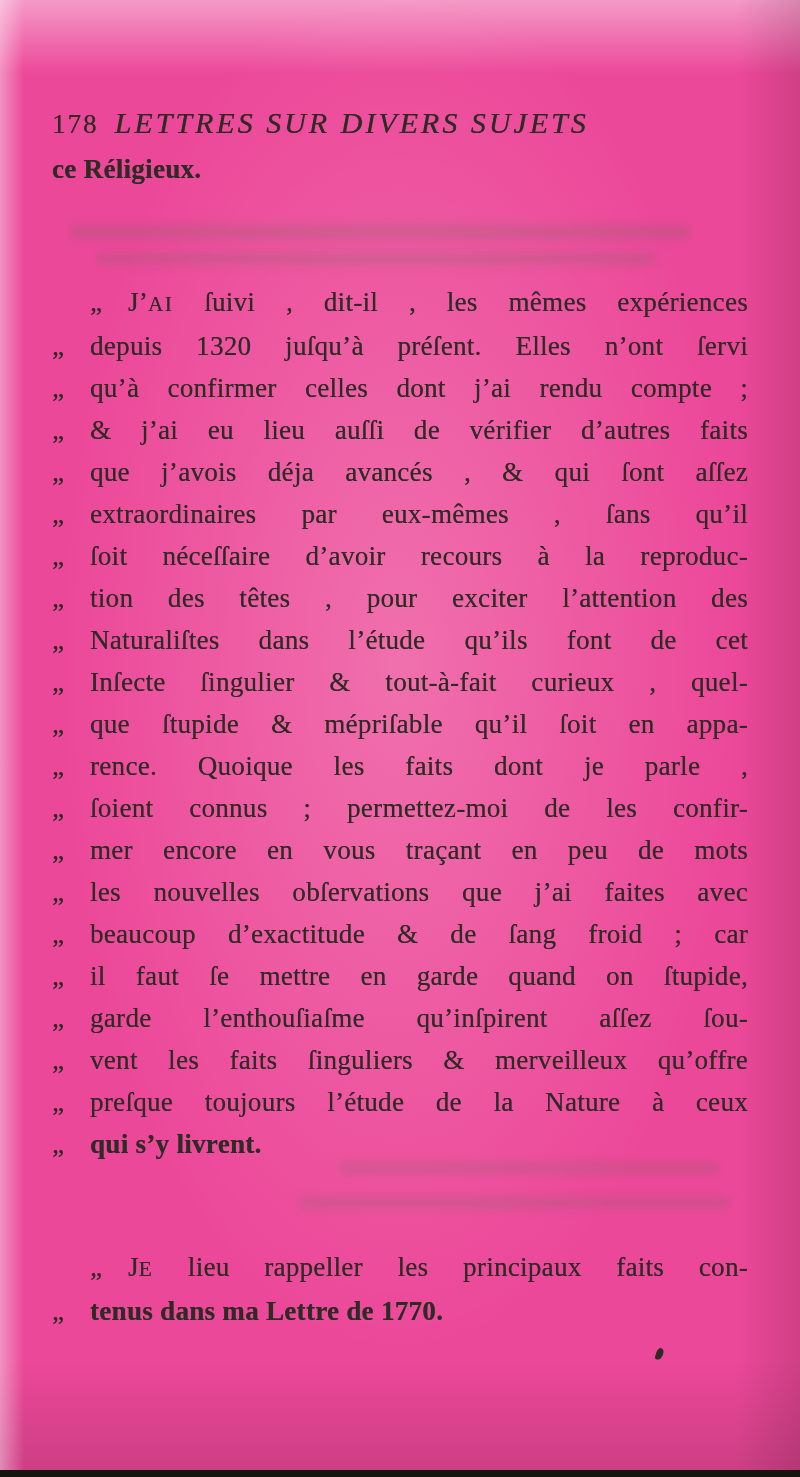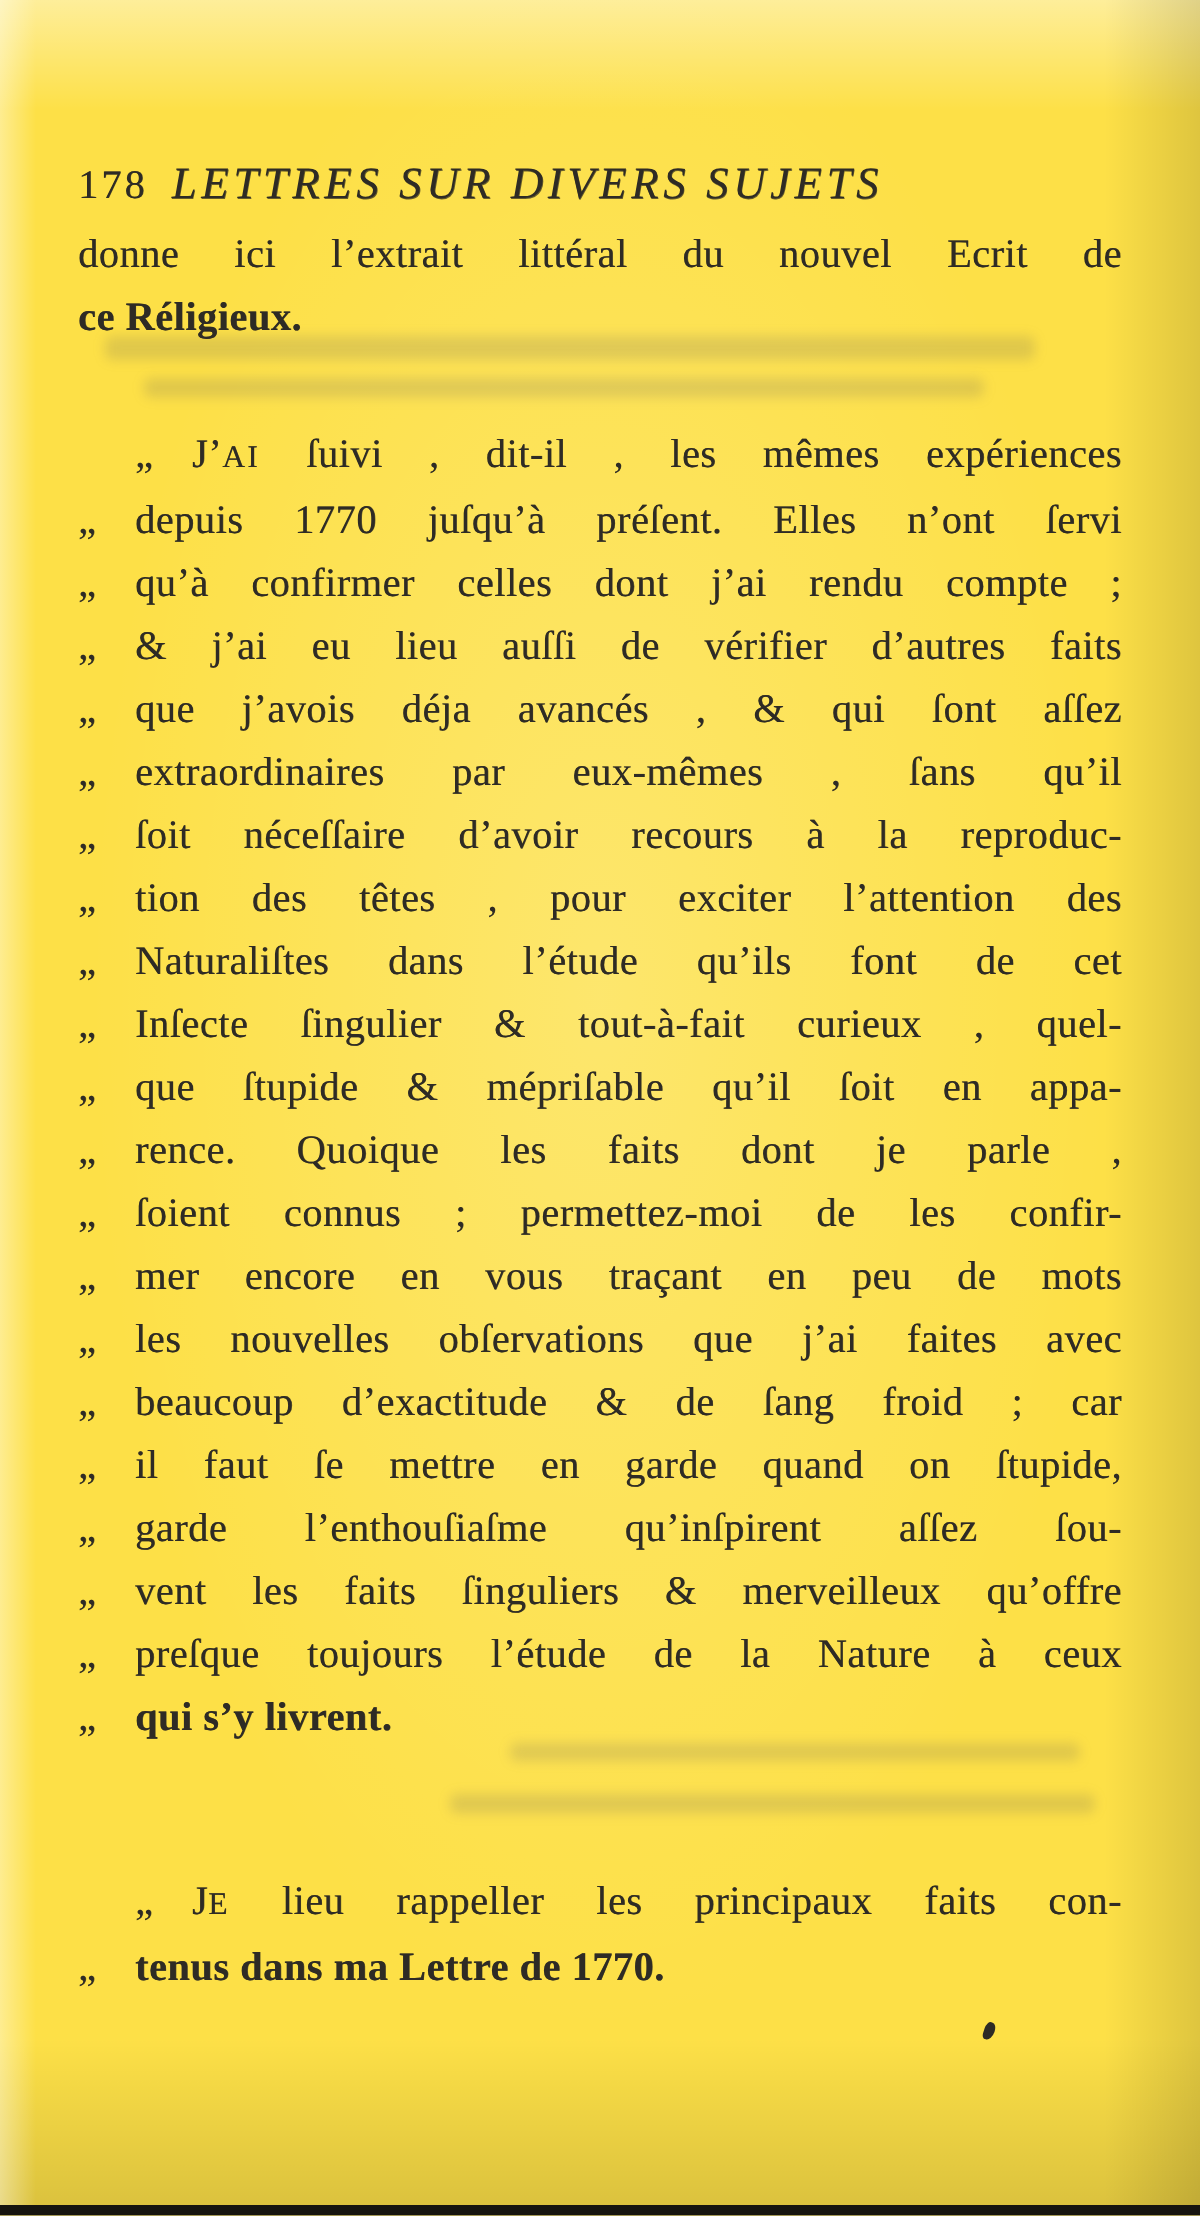--- a/index.html
+++ b/index.html
@@ -1,19 +1,19 @@
 <!DOCTYPE html>
 <html><head>
 <meta charset="utf-8">
 <style>
   html,body{margin:0;padding:0;background:#8a877d;}
   .page{
     position:relative;
     width:800px;height:1477px;
-    background:#fde047;
+    background:#ec4899;
     font-family:"Liberation Serif","DejaVu Serif",serif;
     color:#2e2b25;
     overflow:hidden;
   }
   
   .page::before{
     content:"";position:absolute;inset:0;pointer-events:none;
     background:
       radial-gradient(ellipse at 50% 45%, rgba(255,253,244,0.22) 0%, rgba(255,253,244,0) 60%),
       linear-gradient(90deg, rgba(255,255,255,0.40) 0%, rgba(255,255,255,0) 3%, rgba(0,0,0,0) 92%, rgba(0,0,0,0.12) 100%),
@@ -73,36 +73,33 @@
   <div class="ghost" style="left:96px;top:252px;width:560px;height:13px"></div>
   <div class="ghost" style="left:300px;top:1196px;width:430px;height:13px"></div>
   <div class="ghost" style="left:340px;top:1162px;width:380px;height:12px"></div>
 
   <header class="page-header">
     <span class="page-number">178</span>
     <span class="running-title">LETTRES SUR DIVERS SUJETS</span>
   </header>
 
   <section id="intro" class="text-block">
-      <div class="line">
-        <span class="ltext"><span>donne ici l’extrait littéral du nouvel Ecrit de</span></span>
-      </div>
       <div class="line lastline">
         <span class="ltext"><span>ce Réligieux.</span></span>
       </div>
     </section>
 
   <section id="quote" class="text-block">
       <div class="line first">
         <span class="qmark">„</span>
         <span class="ltext"><span>J’</span><span class="caps">AI</span><span> ſuivi , dit-il , les mêmes expériences</span></span>
       </div>
       <div class="line">
         <span class="qmark">„</span>
-        <span class="ltext"><span>depuis 1770 juſqu’à préſent. Elles n’ont ſervi</span></span>
+        <span class="ltext"><span>depuis 1320 juſqu’à préſent. Elles n’ont ſervi</span></span>
       </div>
       <div class="line">
         <span class="qmark">„</span>
         <span class="ltext"><span>qu’à confirmer celles dont j’ai rendu compte ;</span></span>
       </div>
       <div class="line">
         <span class="qmark">„</span>
         <span class="ltext"><span>&amp; j’ai eu lieu auſſi de vérifier d’autres faits</span></span>
       </div>
       <div class="line">

